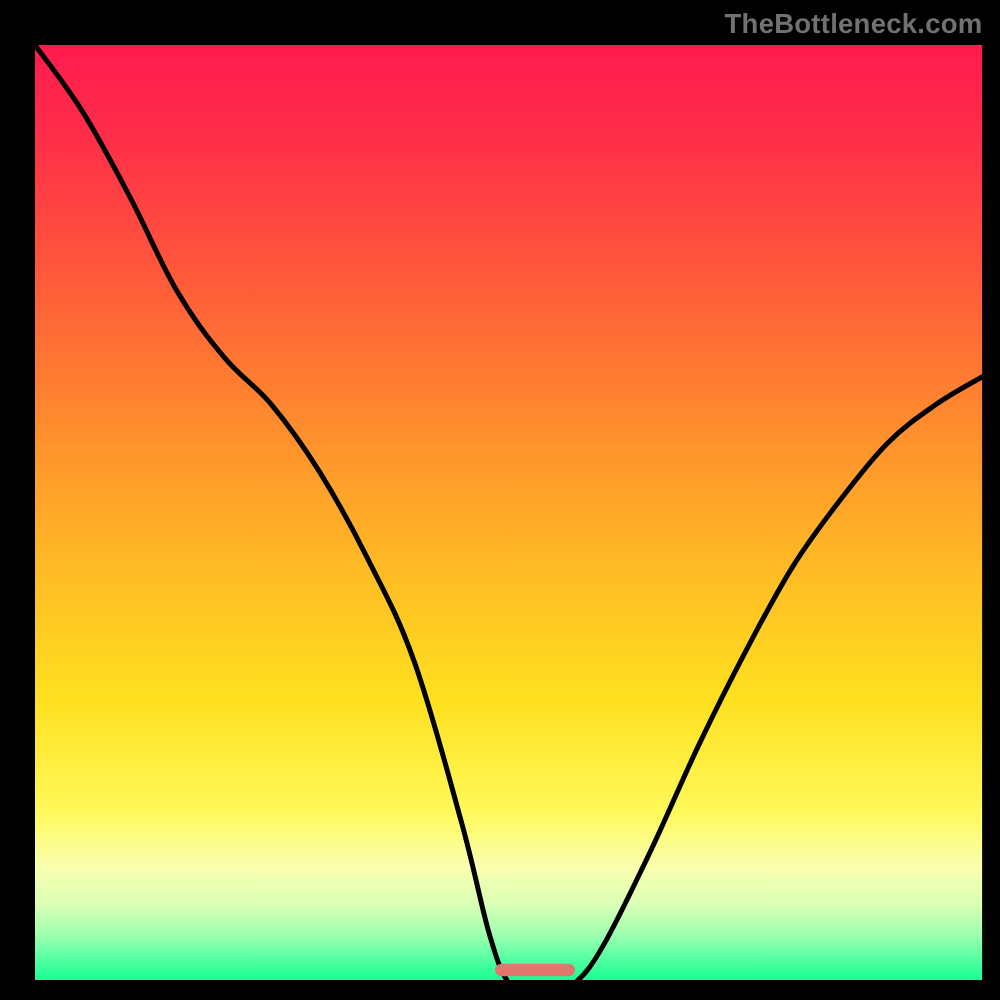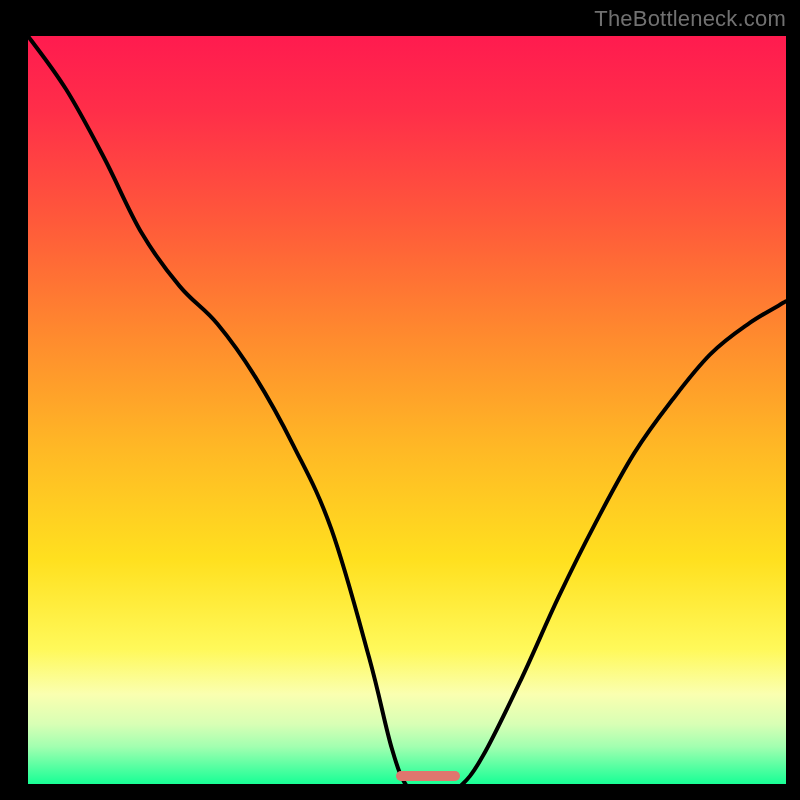--- a/index.html
+++ b/index.html
@@ -16,21 +16,21 @@
     width: 800px;
     height: 800px;
     background: #000;
   }
   .watermark {
     position: absolute;
     top: 6px;
     right: 14px;
     color: #717171;
     font-size: 22px;
-    font-weight: 400;
+    font-weight: 700;
     letter-spacing: 0.2px;
     z-index: 4;
   }
   .plot {
     position: absolute;
     left: 28px;
     top: 36px;
     width: 758px;
     height: 748px;
     overflow: hidden;

